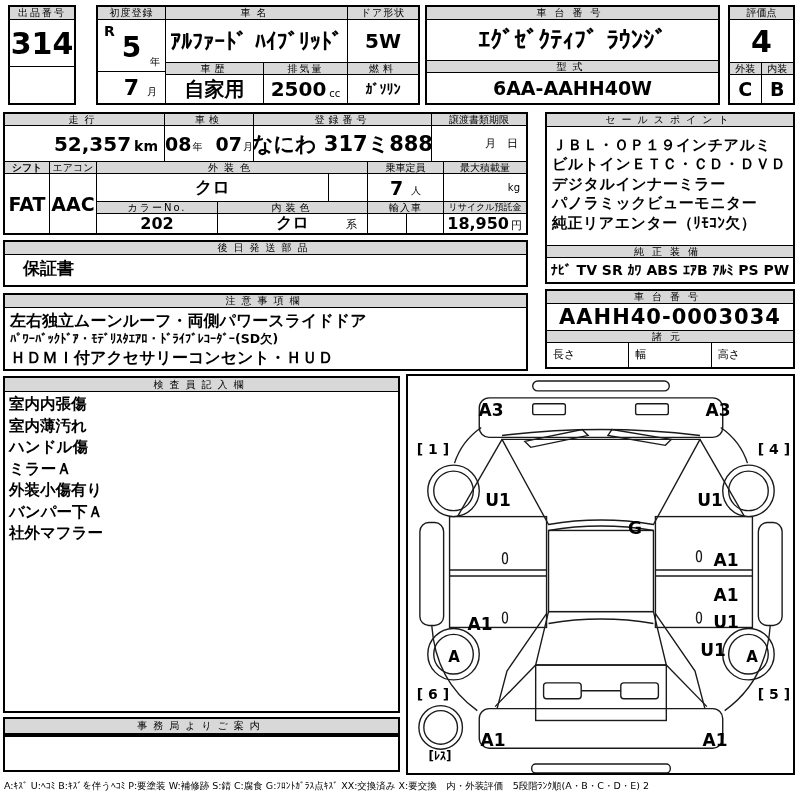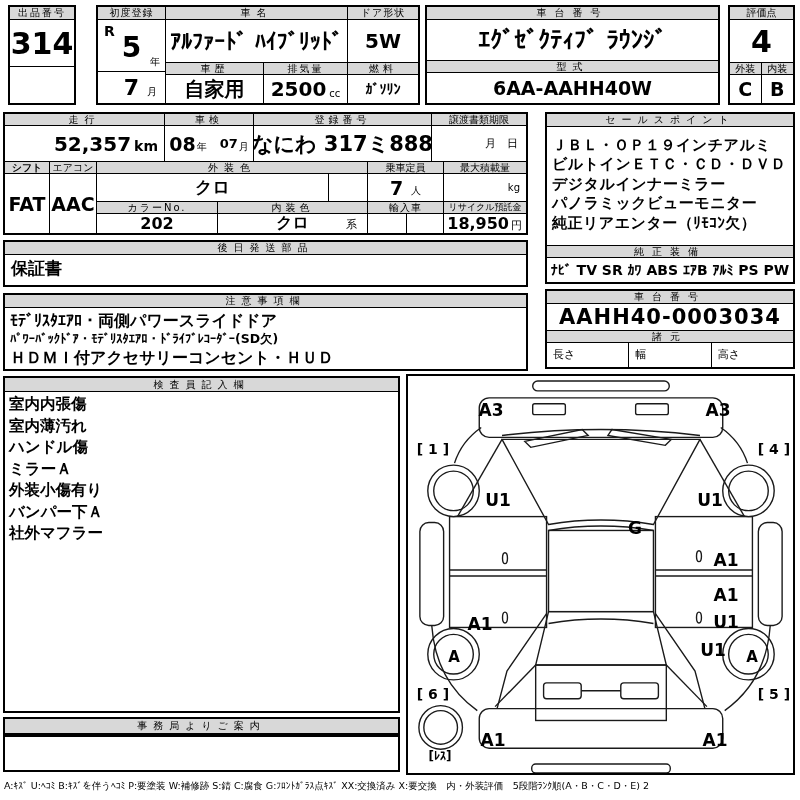--- a/index.html
+++ b/index.html
@@ -14,21 +14,21 @@
   .cols{ display:flex; flex-direction:row; flex:1; min-height:0; }
   .col { display:flex; flex-direction:column; min-width:0; }
   .row { display:flex; flex-direction:row; min-height:0; }
   .br  { border-right:1px solid #000; }
   .bb  { border-bottom:1px solid #000; }
   .cell{ display:flex; align-items:center; justify-content:center; overflow:hidden; white-space:nowrap; position:relative; }
   .b   { font-weight:bold; }
   .ls1 { letter-spacing:1px; } .ls2 { letter-spacing:2px; } .ls4 { letter-spacing:4px; }
   .ls6 { letter-spacing:6px; } .ls8 { letter-spacing:8px; }
   .right{ justify-content:flex-end; }
-  .pad  { padding:2px 6px; }
+  .pad  { padding:2px 18px; }
   .note-line  { font-weight:bold; padding-left:5px; white-space:nowrap; }
   .insp-line  { font-weight:bold; font-size:15.5px; line-height:21.5px; white-space:nowrap; }
   .sales-line { font-weight:bold; font-size:15px; line-height:19.4px; padding-left:5px; letter-spacing:0.5px; white-space:nowrap; }
   .dlabels { position:absolute; left:0; top:0; right:0; bottom:0; }
   .dlabel  { position:absolute; transform:translate(-50%,-50%); font-weight:bold; font-size:17px; white-space:nowrap; }
   .bracket { font-size:14px; }
   .wheel-label { font-size:15px; }
   .les { font-size:12px; }
   .footer-legend { position:absolute; left:4px; top:780px; width:794px; font-size:9.5px; white-space:nowrap; }
   .vdiv { position:absolute; left:50%; top:0; bottom:0; width:1px; background:#000; }
@@ -110,21 +110,21 @@
       <div class="hdr" style="flex:1; height:100%;">譲渡書類期限</div>
     </div>
     <div class="row bb" style="height:36px; flex:0 0 auto;">
       <div class="cell br right" style="width:160px; padding-right:6px;">
         <span class="b" style="font-size:20px;">52,357</span>
         <span class="b" style="font-size:14px; margin-left:3px; margin-top:4px;">km</span>
       </div>
       <div class="cell br" style="width:89px;">
         <span class="b" style="font-size:19px;">08</span>
         <span style="font-size:10px; margin:6px 1px 0 1px;">年</span>
-        <span class="b" style="font-size:13px;margin-left:12px;">07</span>
+        <span class="b" style="font-size:19px;margin-left:12px;">07</span>
         <span style="font-size:10px; margin:6px 0 0 1px;">月</span>
       </div>
       <div class="cell br b" style="width:178px; font-size:21px;">なにわ 317ミ888</div>
       <div class="cell right" style="flex:1; font-size:11px; padding-right:8px;">月　日</div>
     </div>
     <div class="cols">
       <div class="col br" style="width:45px;">
         <div class="hdr" style="height:12px;font-weight:bold;">シフト</div>
         <div class="cell b" style="flex:1; font-size:19px;">FAT</div>
       </div>
@@ -196,21 +196,21 @@
     <div class="row" style="flex:1;">
       <div class="br" style="flex:1; font-size:11px; padding:4px 0 0 6px;">長さ</div>
       <div class="br" style="flex:1; font-size:11px; padding:4px 0 0 6px;">幅</div>
       <div style="flex:1; font-size:11px; padding:4px 0 0 6px;">高さ</div>
     </div>
   </div>
 
   <div class="box" style="left:3px; top:293px; width:525px; height:78px;">
     <div class="hdr ls6" style="height:13px;">注意事項欄</div>
     <div style="flex:1; padding-top:2px; overflow:hidden;">
-      <div class="note-line" style="font-size:16px; line-height:21px;">ﾓﾃﾞﾘｽﾀｴｱﾛ・両側パワースライドドア</div>
+      <div class="note-line" style="font-size:16px; line-height:21px;">左右独立ムーンルーフ・両側パワースライドドア</div>
       <div class="note-line" style="font-size:12.5px; line-height:16px;">ﾊﾟﾜｰﾊﾞｯｸﾄﾞｱ・ﾓﾃﾞﾘｽﾀｴｱﾛ・ﾄﾞﾗｲﾌﾞﾚｺｰﾀﾞｰ(SD欠)</div>
       <div class="note-line" style="font-size:16px; line-height:21px;">ＨＤＭＩ付アクセサリーコンセント・ＨＵＤ</div>
     </div>
   </div>
 
   <div class="box" style="left:3px; top:376px; width:397px; height:337px;">
     <div class="hdr ls6" style="height:14px;">検査員記入欄</div>
     <div style="flex:1; padding:2px 0 0 4px; overflow:hidden;">
         <div class="insp-line">室内内張傷</div>
         <div class="insp-line">室内薄汚れ</div>

